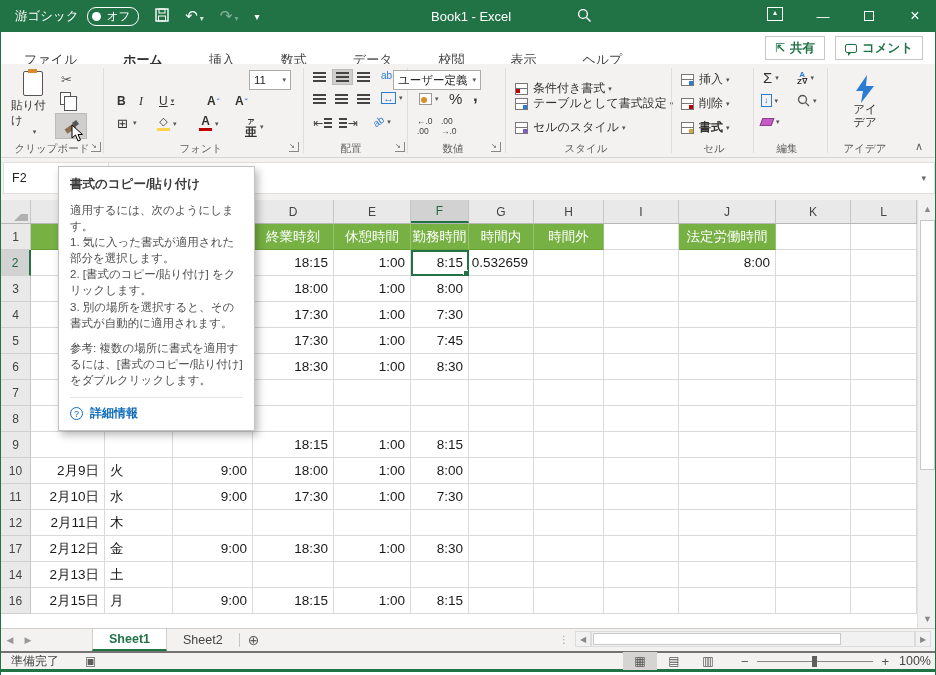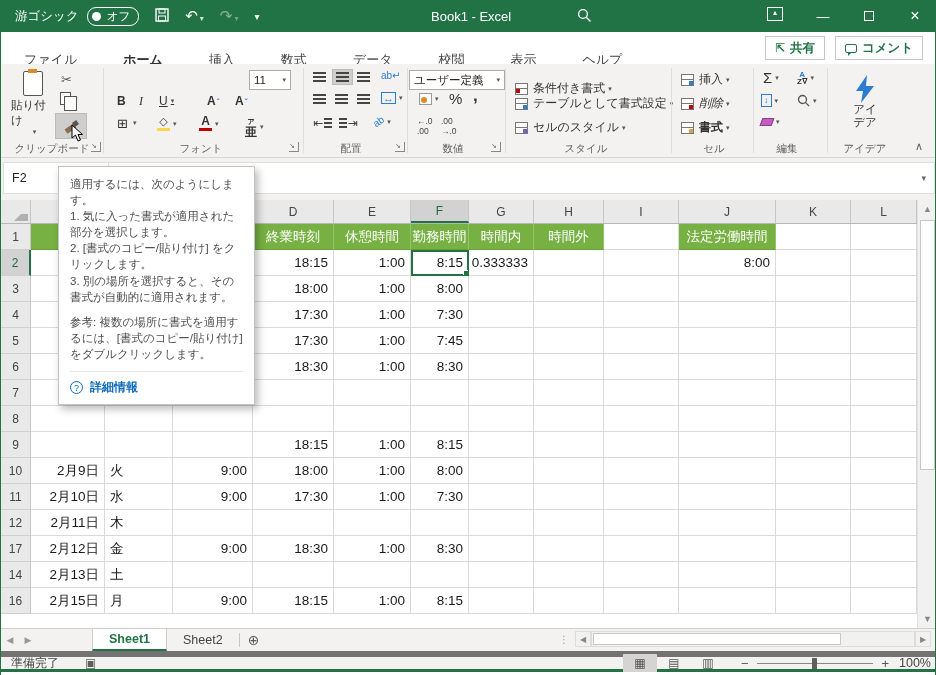--- a/index.html
+++ b/index.html
@@ -96,21 +96,21 @@
   .navarrow{width:18px;display:flex;align-items:center;justify-content:center;color:#9a9896;font-size:9px;}
   .stab{padding:0 16px;display:flex;align-items:center;}
   .stab.active{background:#fff;color:#217346;font-weight:bold;border-bottom:2px solid #217346;border-right:1px solid #cfcecd;border-left:1px solid #cfcecd;}
   #addsheet{width:28px;display:flex;align-items:center;justify-content:center;color:#605e5c;font-size:14px;}
   #hscroll{position:absolute;left:558px;top:630px;width:372px;height:18px;display:flex;align-items:center;}
   #hdots{color:#a0a0a0;font-size:10px;margin-right:6px;}
   .hbtn{width:16px;height:16px;background:#f1f1f1;border:1px solid #dcdcdc;display:flex;align-items:center;justify-content:center;color:#8a8886;font-size:8px;}
   #htrack{flex:1;height:16px;background:#f1f1f1;border:1px solid #dcdcdc;position:relative;}
   #hthumb{position:absolute;left:1px;top:1px;height:12px;width:248px;background:#fff;border:1px solid #c8c8c8;}
   
-  #statusbar{position:absolute;left:0;top:651px;width:936px;height:21px;background:#f3f2f1;border-top:6px solid #737373;border-bottom:3px solid #217346;display:flex;align-items:center;font-size:12px;color:#444;}
+  #statusbar{position:absolute;left:0;top:651px;width:936px;height:21px;background:#f3f2f1;border-top:2px solid #737373;border-bottom:3px solid #217346;display:flex;align-items:center;font-size:12px;color:#444;}
   #status-text{margin-left:10px;}
   #macro-ic{margin-left:26px;color:#605e5c;font-size:12px;}
   #view-btns{position:absolute;left:622px;display:flex;}
   .vwbtn{width:34px;height:18px;display:flex;align-items:center;justify-content:center;font-size:12px;color:#555;}
   .vwbtn.active{background:#d6d4d2;}
   #zoomctl{position:absolute;left:740px;display:flex;align-items:center;width:190px;}
   #zl{width:120px;height:1px;background:#8a8886;margin:0 8px;position:relative;}
   #zhandle{position:absolute;left:55px;top:-5px;width:5px;height:11px;background:#605e5c;}
   #zoom-pct{margin-left:10px;font-size:12.5px;}
   .zsign{font-size:13px;color:#555;}
@@ -269,21 +269,21 @@
     <div class="rbtn" style="left:312px;top:52px;color:#444;">⇤<span class="bars" style="width:8px;margin-left:1px;"></span></div>
     <div class="rbtn" style="left:338px;top:52px;color:#444;"><span class="bars" style="width:8px;margin-right:1px;"></span>⇥</div>
     <div class="rbtn" style="left:372px;top:52px;font-size:10px;">
         <span style="transform:rotate(-35deg);color:#2b7cd3;">ab</span>
         <span class="caret">▾</span>
       </div>
     <div class="glabel" style="left:310px;width:80px;">配置</div>
     <span class="launcher" style="left:394px;">↘</span>
     <div class="gdiv" style="left:406px;"></div>
 
-    <div class="combo" style="left:408px;top:6px;width:96px;">
+    <div class="combo" style="left:392px;top:6px;width:88px;">
         <span>ユーザー定義</span>
         <span class="caret">▾</span>
       </div>
     <div class="rbtn" style="left:418px;top:29px;">
         <span style="width:13px;height:12px;border:1px solid #999;background:#fff;position:relative;display:inline-block;">
           <span style="position:absolute;left:1px;bottom:1px;width:6px;height:6px;border-radius:50%;background:#d88c2a;"></span>
         </span>
         <span class="caret">▾</span>
       </div>
     <div class="rbtn" style="left:448px;top:26px;font-size:15px;">%</div>
@@ -310,21 +310,21 @@
         <span class="caret">▾</span>
       </div>
     <div class="glabel" style="left:540px;width:90px;">スタイル</div>
     <div class="gdiv" style="left:670px;"></div>
 
     <div class="rbtn" style="left:680px;top:7px;">
         <span class="gridic ins"></span>
         <span style="margin-left:5px;">挿入</span>
         <span class="caret">▾</span>
       </div>
-    <div class="rbtn" style="left:680px;top:31px;font-style:italic;">
+    <div class="rbtn" style="left:680px;top:31px;">
         <span class="gridic del"></span>
         <span style="margin-left:5px;">削除</span>
         <span class="caret">▾</span>
       </div>
     <div class="rbtn" style="left:680px;top:55px;font-weight:bold;">
         <span class="gridic fmt"></span>
         <span style="margin-left:5px;">書式</span>
         <span class="caret">▾</span>
       </div>
     <div class="glabel" style="left:680px;width:66px;">セル</div>
@@ -407,21 +407,21 @@
           <div class="cell" style="width: 66px;"></div>
         </div>
         <div class="grow">
           <div class="row-h sel">2</div>
           <div class="cell" style="width: 74px;"></div>
           <div class="cell al" style="width: 68px;"></div>
           <div class="cell" style="width: 80px;"></div>
           <div class="cell" style="width: 81px;">18:15</div>
           <div class="cell" style="width: 77px;">1:00</div>
           <div class="cell selcell" style="width: 58px;">8:15</div>
-          <div class="cell" style="width: 65px;">0.333333</div>
+          <div class="cell" style="width: 65px;">0.532659</div>
           <div class="cell" style="width: 70px;"></div>
           <div class="cell" style="width: 75px;"></div>
           <div class="cell" style="width: 97px;">8:00</div>
           <div class="cell" style="width: 75px;"></div>
           <div class="cell" style="width: 66px;"></div>
         </div>
         <div class="grow">
           <div class="row-h">3</div>
           <div class="cell" style="width: 74px;"></div>
           <div class="cell al" style="width: 68px;"></div>
@@ -655,20 +655,21 @@
       <span class="zsign">−</span>
       <span id="zl">
           <span id="zhandle"></span>
         </span>
       <span class="zsign">+</span>
       <span id="zoom-pct">100%</span>
     </div>
   </div>
 
   <div id="tooltip">
+    <h4>書式のコピー/貼り付け</h4>
     <p>適用するには、次のようにします。
 1. 気に入った書式が適用された部分を選択します。
 2. [書式のコピー/貼り付け] をクリックします。
 3. 別の場所を選択すると、その書式が自動的に適用されます。</p>
     <p>参考: 複数の場所に書式を適用するには、[書式のコピー/貼り付け] をダブルクリックします。</p>
     <div id="tt-divider"></div>
     <div id="tt-link">
         <span id="tt-q">?</span>
         <span>詳細情報</span>
       </div>

